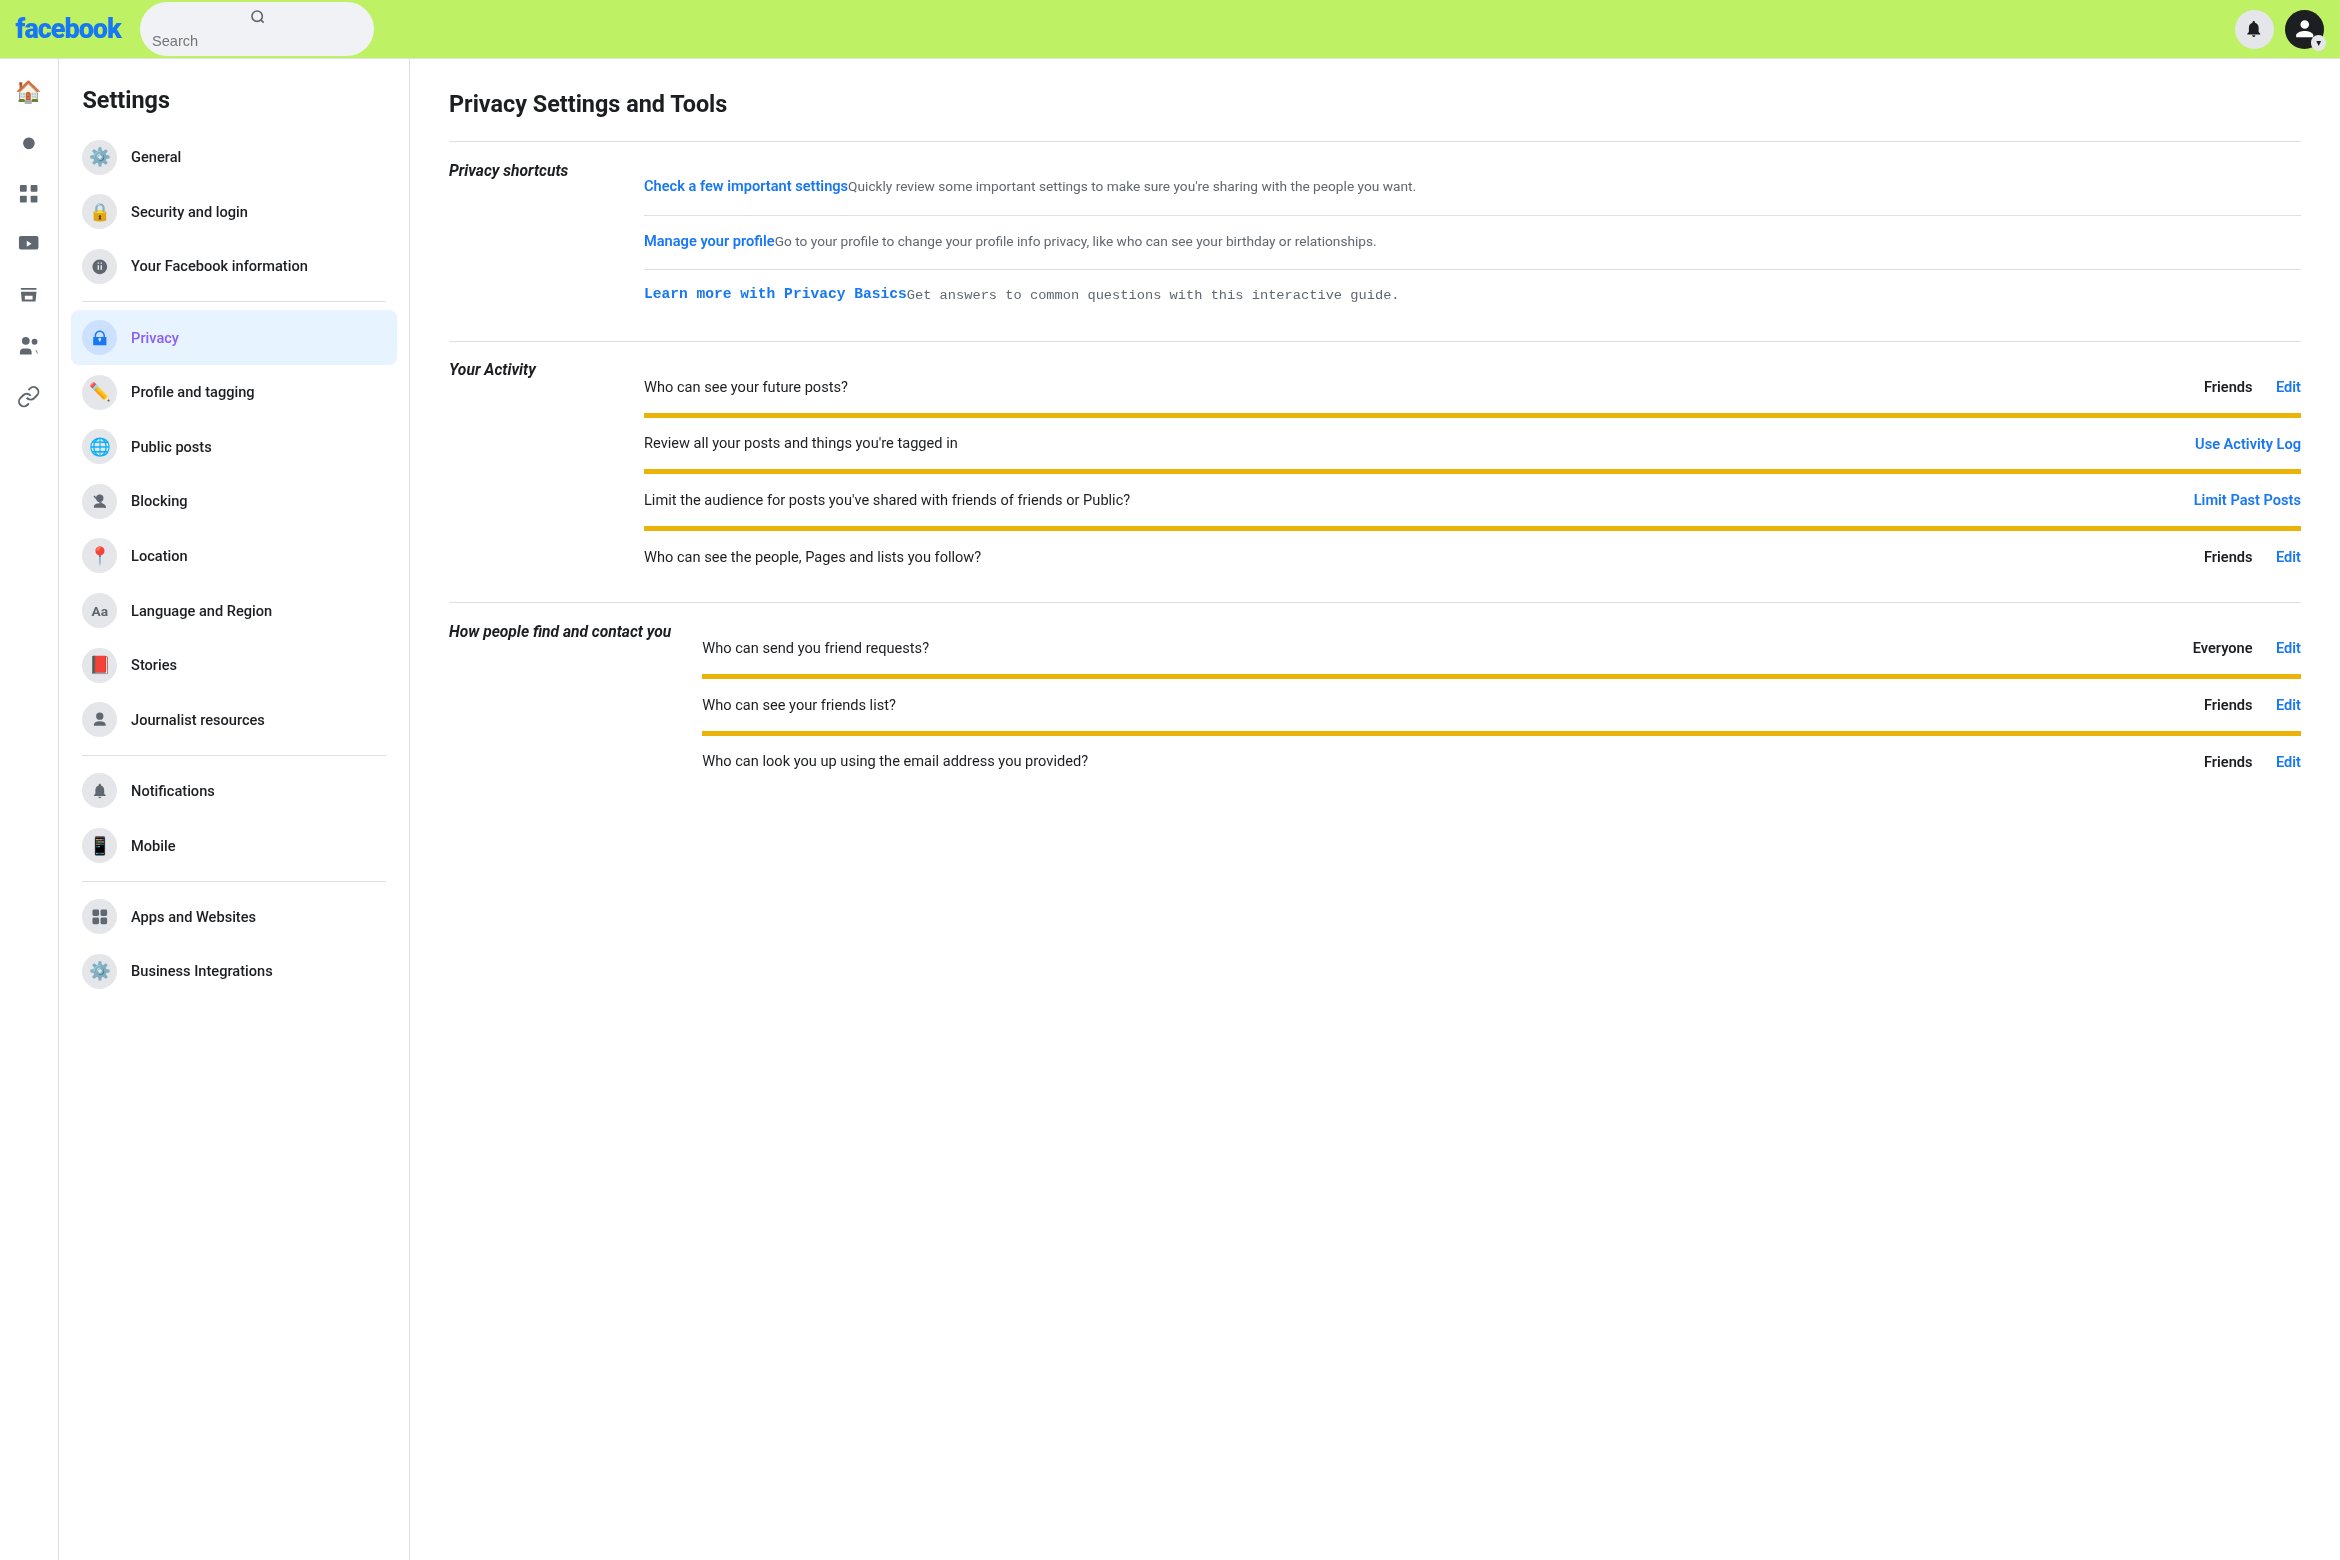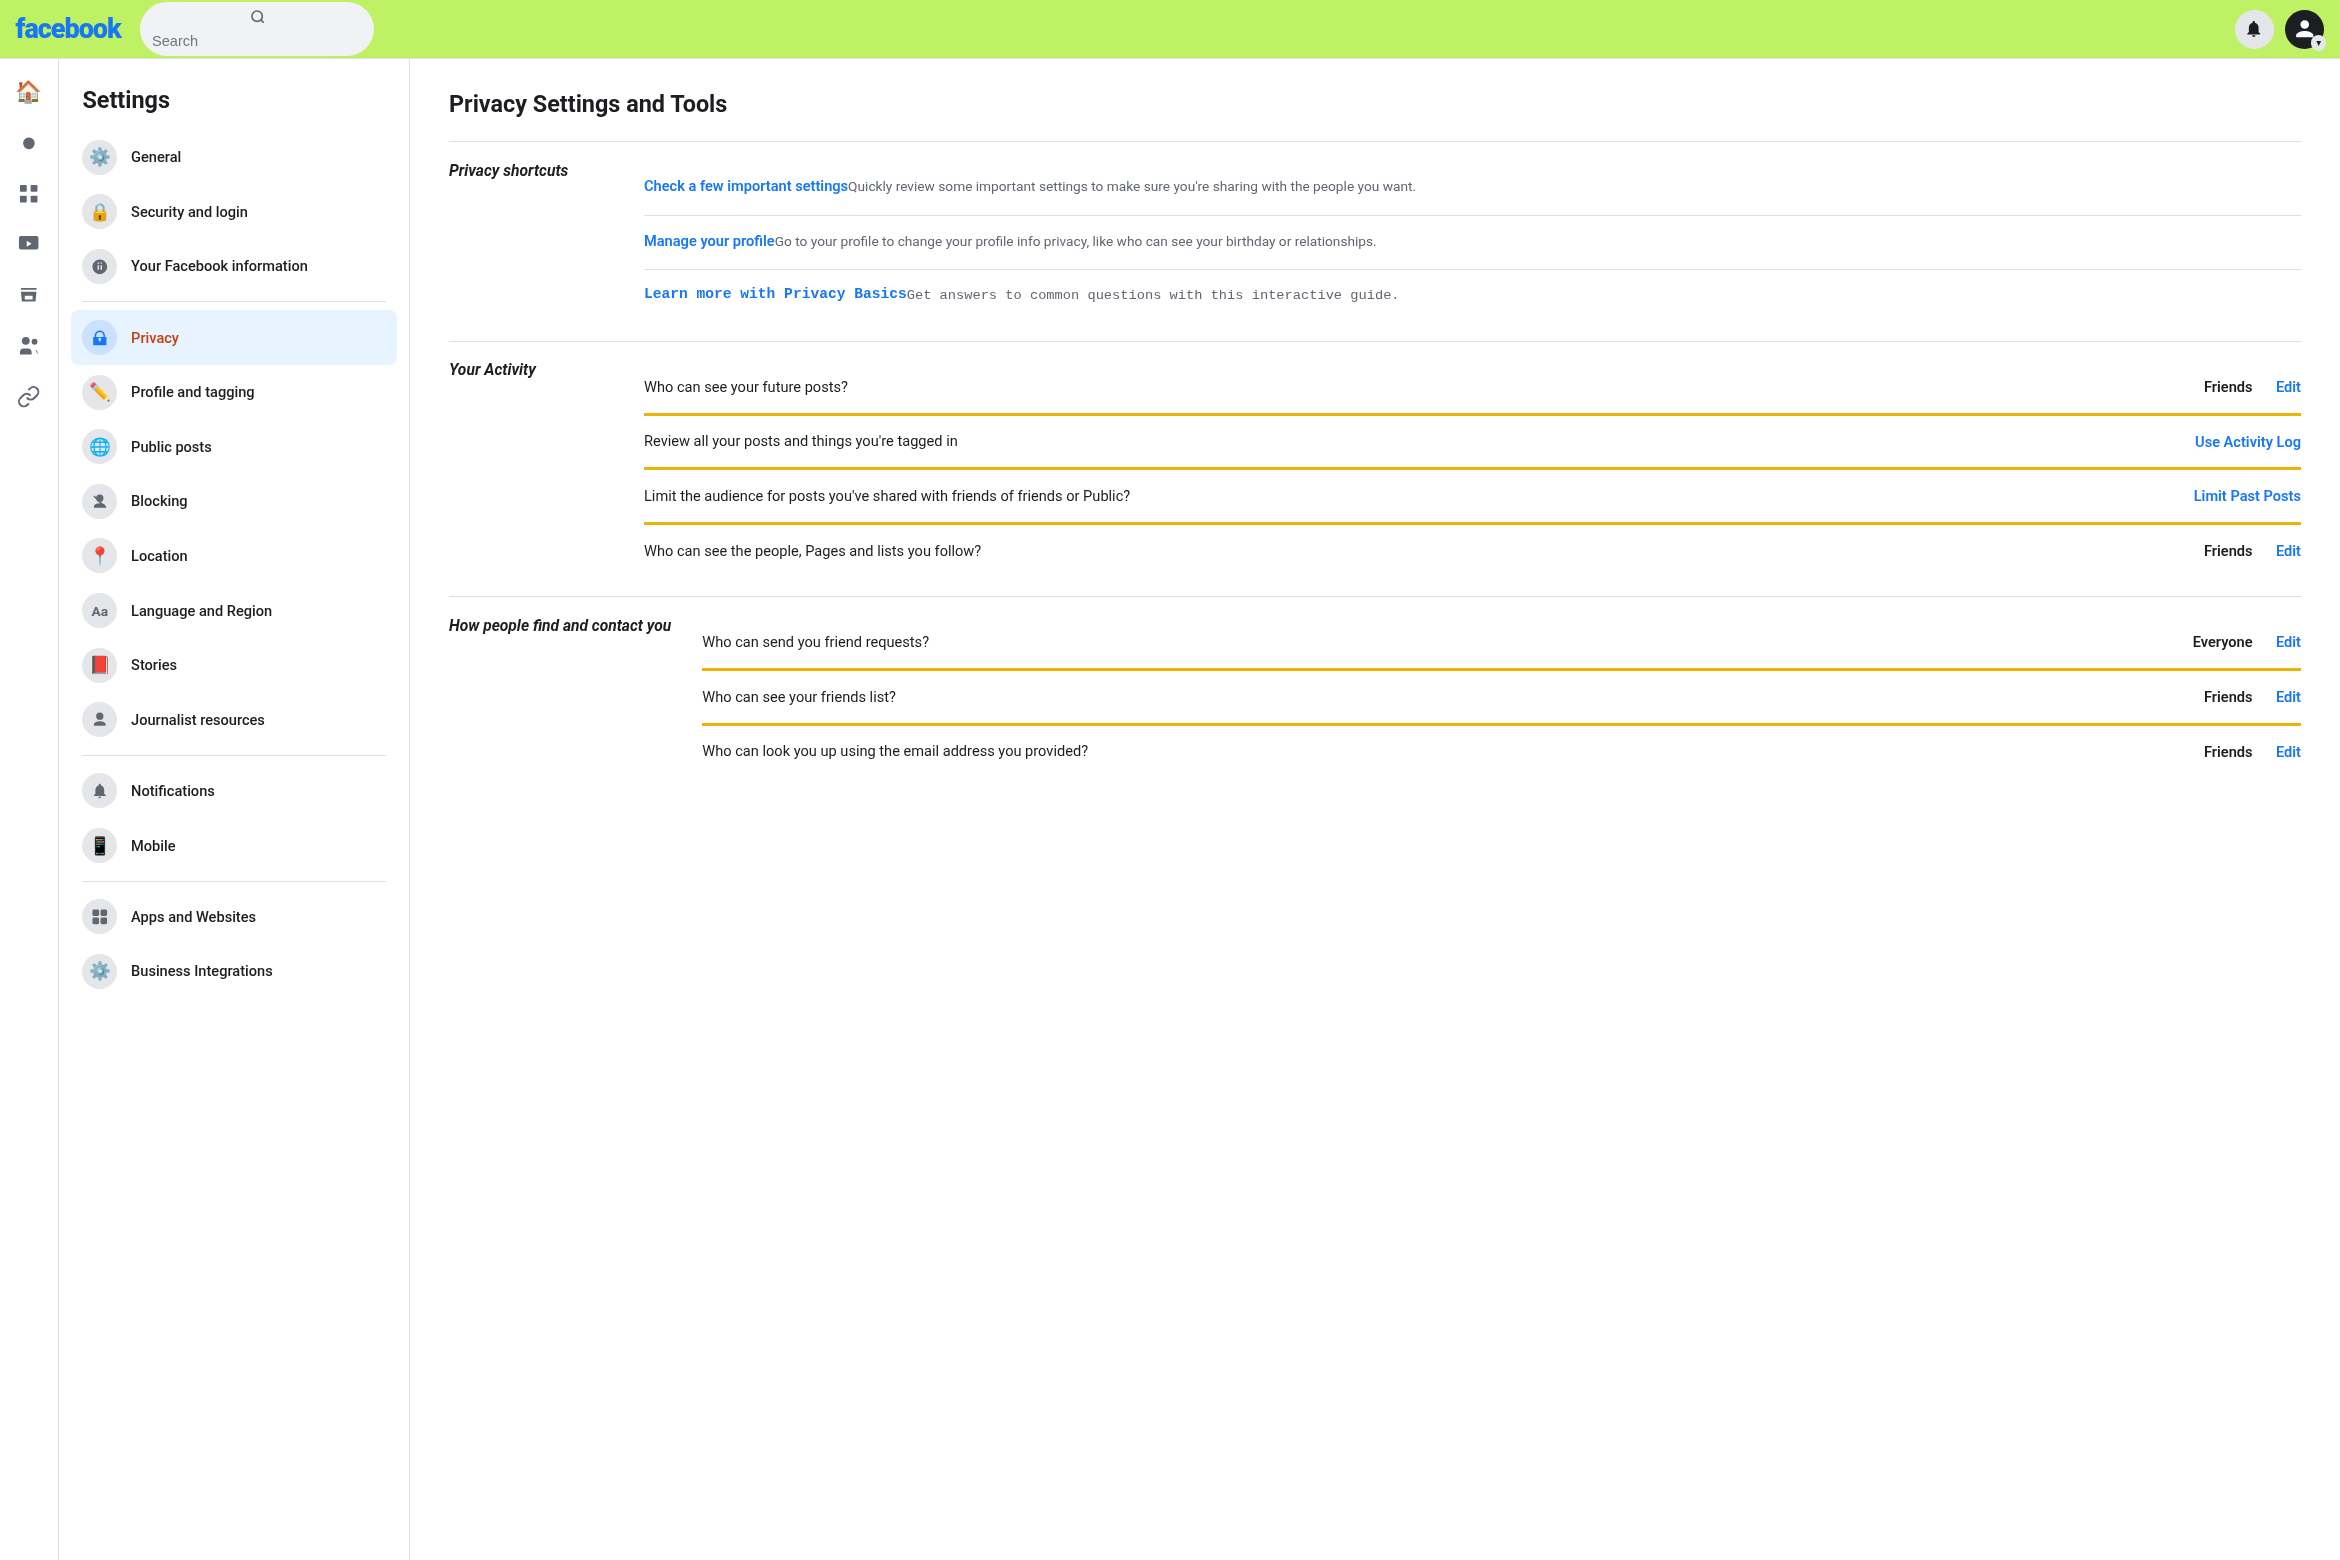--- a/index.html
+++ b/index.html
@@ -54,21 +54,21 @@
       width: 351px; min-width: 351px; background: #fff;
       border-right: 1px solid #dddfe2; padding: 19.5px 11.7px;
       overflow-y: auto;
     }
     #sidebar h2 { font-size: 23.4px; font-weight: 700; padding: 7.8px 11.7px 15.6px; }
     .sidebar-item {
       display: flex; align-items: center; gap: 13.7px; padding: 9.8px 11.7px;
       border-radius: 7.8px; cursor: pointer; font-size: 14.6px; font-weight: 500;
       color: #1c1e21; transition: background 0.15s;
     }
-    .sidebar-item.active { background: #e7f3ff; color: #c2410c; text-align: center; }
+    .sidebar-item.active { background: #e7f3ff; color: #8b5cf6; text-align: center; }
     .sidebar-item .si-icon {
       width: 35px; height: 35px; border-radius: 50%; background: #e4e6ea;
       display: flex; align-items: center; justify-content: center;
       font-size: 17.6px; flex-shrink: 0;
     }
     .sidebar-item.active .si-icon { background: #cce0ff; }
     .sidebar-divider { height: 1px; background: #dddfe2; margin: 7.8px 11.7px; }
 
     
     #content { flex: 1; padding: 31px 39px; background: #fff; overflow-y: auto; }
@@ -77,21 +77,21 @@
     .section-row {
       display: flex; align-items: flex-start; padding: 19.5px 0;
       border-bottom: 1px solid #dddfe2;
     }
     .section-label {
       min-width: 195px; font-size: 15.6px; font-weight: 700; color: #1c1e21; padding-right: 31px; font-style: italic;
     }
     .section-body { flex: 1; }
     .setting-row {
       display: flex; align-items: center; padding: 15.6px 0;
-      border-bottom: 3px solid #eab308;
+      border-bottom: 5px solid #eab308;
     }
     .setting-row:last-child { border-bottom: none; }
     .setting-description { flex: 1; font-size: 14.6px; color: #1c1e21; line-height: 1.4; }
     .setting-value { font-size: 14.6px; font-weight: 600; color: #1c1e21; margin-right: 23.4px; white-space: nowrap; }
     .setting-action { font-size: 14.6px; font-weight: 600; color: #1877f2; cursor: pointer; white-space: nowrap; }
 
     
     .shortcut-row {
       display: flex; padding: 15.6px 0;
       border-bottom: 1px solid #dddfe2; cursor: pointer;

